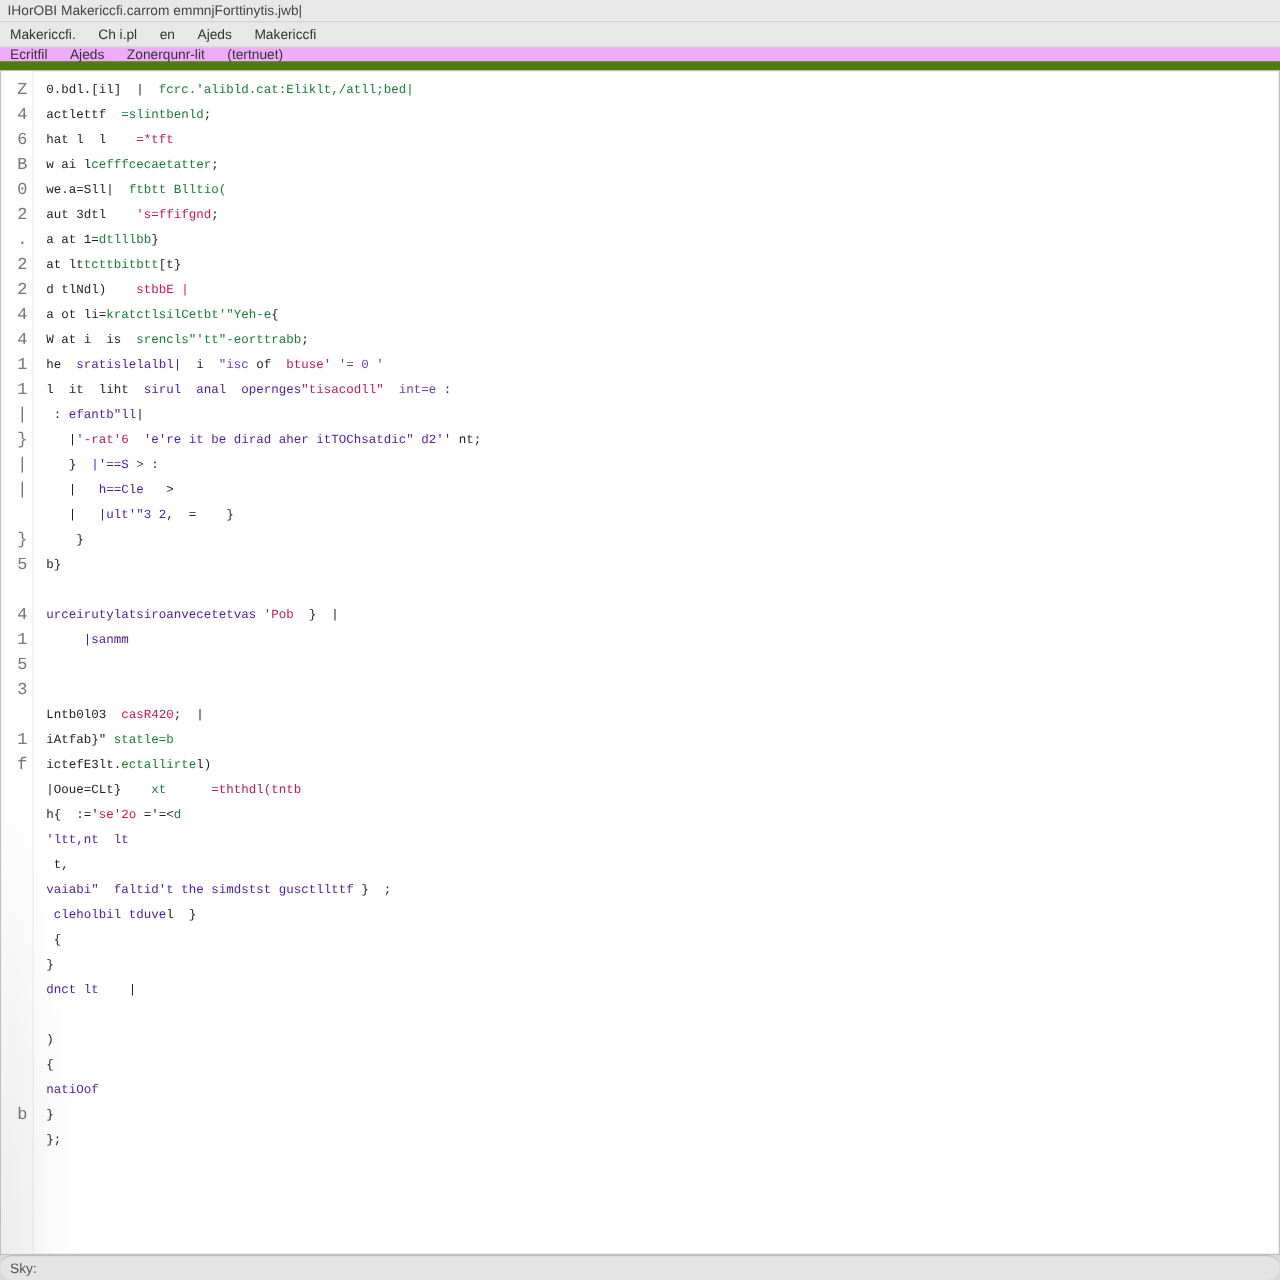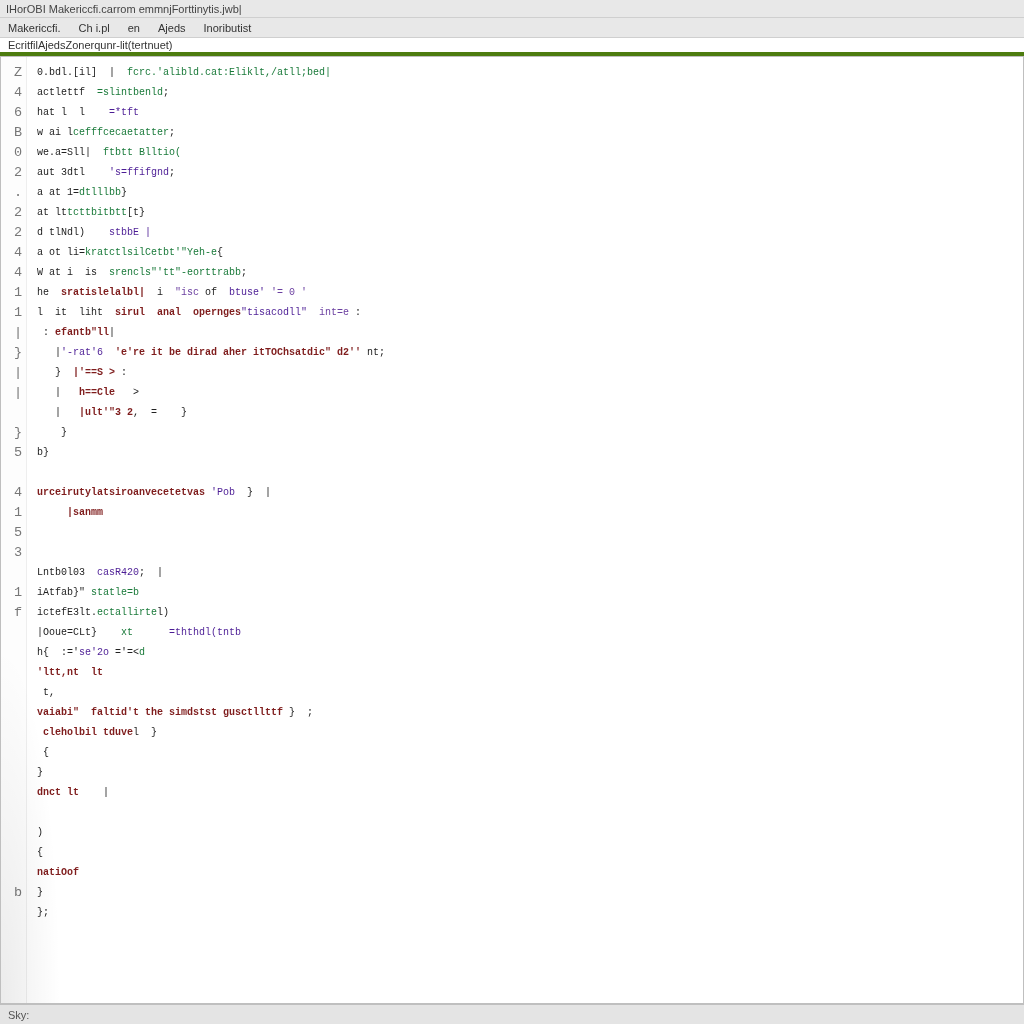--- a/index.html
+++ b/index.html
@@ -29,24 +29,25 @@
     display: flex;
     align-items: center;
     gap: 18px;
     padding: 0 8px;
     font-size: 11px;
     color: #333;
   }
   .menubar span { cursor: default; }
   .subbar {
     height: 18px;
-    background: #ffffff;
-    border-bottom: 4px solid #4d7c0f;
+    background: #f0abfc;
+    border-bottom: 7px solid #4d7c0f;
     display: flex;
     align-items: center;
+    gap: 18px;
     padding: 0 8px;
     font-size: 11px;
     color: #333;
   }
   .editor-frame {
     flex: 1;
     background: #d9d9d9;
     padding: 0;
     position: relative;
     display: flex;
@@ -78,55 +79,56 @@
     padding: 6px 8px 6px 10px;
     font-family: Consolas, "Courier New", monospace;
     font-size: 10px;
     line-height: 20px;
     white-space: pre;
     color: #222;
   }
   .code .ln { display: block; height: 20px; }
   .kw   { color: #6b3fa0; }   
   .fn   { color: #1a7a3a; }   
-  .num  { color: #4c1d95; }   
-  .str  { color: #7f1d1d; font-weight: bold; }
+  .num  { color: #be185d; }   
+  .str  { color: #4c1d95; }
   .shadow {
     position: absolute;
     left: 0;
     bottom: 0;
     width: 60px;
     height: 360px;
     pointer-events: none;
     background: radial-gradient(ellipse at left bottom, rgba(0,0,0,0.07), rgba(0,0,0,0) 70%);
   }
   .statusbar {
     height: 20px;
     background: #e4e4e4;
     border-top: 1px solid #bfbfbf;
     display: flex;
     align-items: center;
     padding: 4px 8px;
     font-size: 11px;
     color: #555;
+    border-radius: 10px;
   }
 </style>
 </head>
 <body>
 
 <div class="titlebar">
   <span>IHorOBI Makericcfi.carrom emmnjForttinytis.jwb|</span>
 </div>
 
 <div class="menubar">
   <span>Makericcfi.</span>
   <span>Ch i.pl</span>
   <span>en</span>
   <span>Ajeds</span>
-  <span>Inoributist</span>
+  <span>Makericcfi</span>
 </div>
 
 <div class="subbar">
   <span>Ecritfil</span>
   <span>Ajeds</span>
   <span>Zonerqunr-lit</span>
   <span>(tertnuet)</span>
 </div>
 
 <div class="editor-frame">

